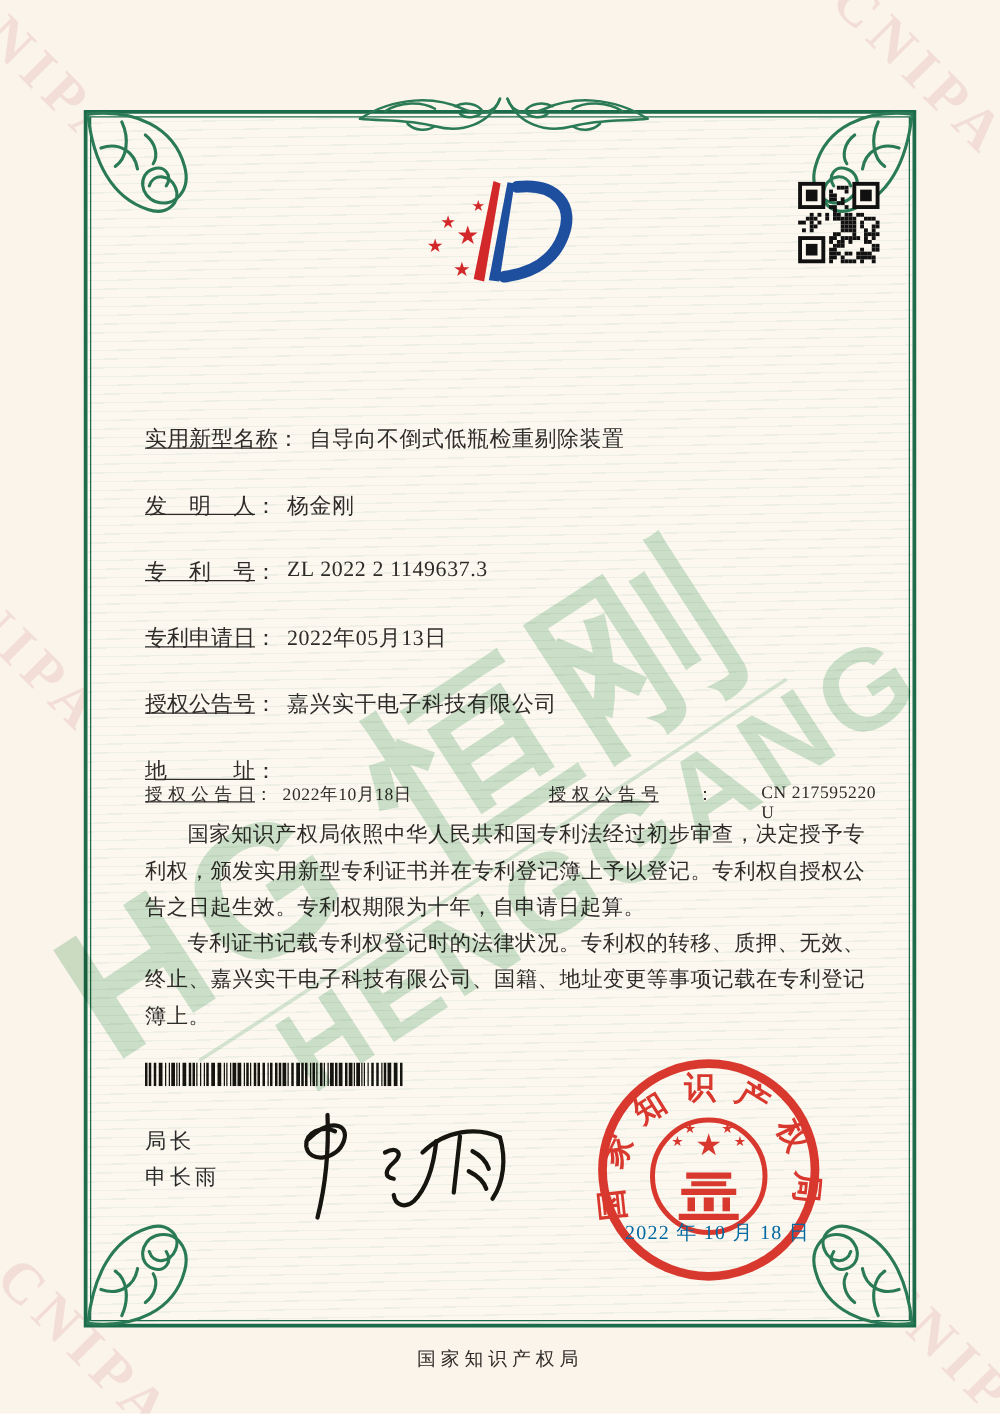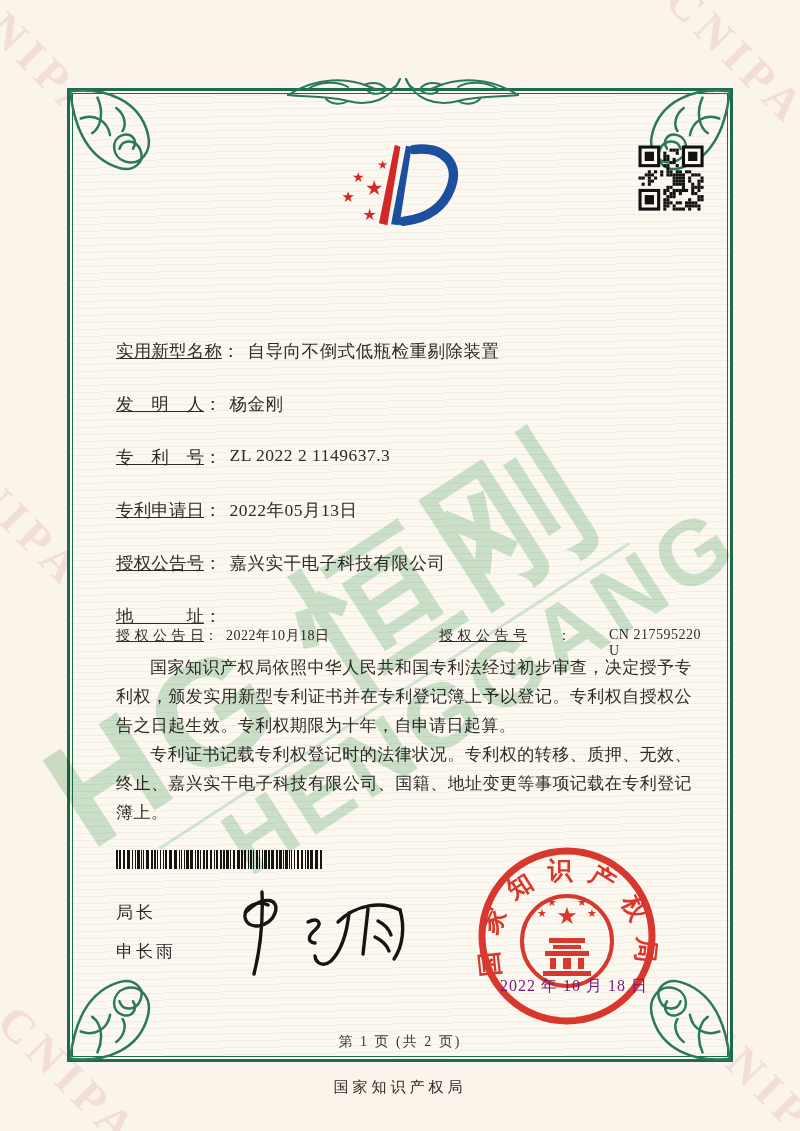--- a/index.html
+++ b/index.html
@@ -59,26 +59,26 @@
   .fvalue.addr{ width:438px; line-height:25px; }
   .grant-row{ position:absolute; left:46px; top:536px; width:590px; font-size:14px; display:flex; }
   .grant-right{ position:absolute; left:323px; top:0; display:flex;gap:30px; }
   .paras{
     position:absolute; left:46px; top:562px; width:576px;
     font-size:17px; line-height:29px; text-align:justify; letter-spacing:.4px;
   }
   .paras p{ margin:0; text-indent:2em; }
   .barcode{ position:absolute; left:46px; top:759px; width:208px; height:19px; }
   .signer{ position:absolute; left:46px; top:810px; font-family:"Liberation Sans","DejaVu Sans",sans-serif; font-size:17px; letter-spacing:3px; color:#2a2a2a; }
-  .signer div{ margin-bottom:16px; }
+  .signer div{ margin-bottom:6px; }
   .signature{ position:absolute; left:146px; top:795px; width:210px; height:100px; }
   .seal{ position:absolute; left:406px; top:754px; width:182px; height:182px; z-index:4; }
   .seal-date{
     position:absolute; left:432px; top:886px; z-index:5; font-size:16px;
-    letter-spacing:1px; color:#701a75; white-space:nowrap;
+    letter-spacing:1px; color:#0369a1; white-space:nowrap;
   }
   .page-info{ position:absolute; left:0; top:942px; width:100%; text-align:center; font-size:14px; letter-spacing:2px; color:#3a3733; }
   .cont-note{ position:absolute; left:0; top:1078px; width:100%; text-align:center; z-index:2; font-size:15px; letter-spacing:4px; color:#2e2b28; }
 </style>
 </head>
 <body>
 
 <div class="page">
 
   <svg width="0" height="0" style="position:absolute">
@@ -432,21 +432,20 @@
             <rect x="77" y="100" width="28" height="4"></rect>
             <rect x="69" y="106" width="44" height="5"></rect>
             <rect x="74" y="113" width="6" height="11"></rect>
             <rect x="87" y="113" width="8" height="11"></rect>
             <rect x="102" y="113" width="6" height="11"></rect>
             <rect x="67" y="126" width="48" height="5"></rect>
           </g>
         </g>
       </svg>
 
-      <div class="page-info">第 1 页 (共 2 页)</div>
     </div>
   </div>
 
   <div class="seal-date" style="left:500px; top:976px;">2022 年 10 月 18 日</div>
 
   <div class="wm-hg">
     <div class="l1"><span>HG</span> <span>恒刚</span></div>
     <div class="rule"></div>
     <div class="l2">HENGGANG</div>
   </div>

